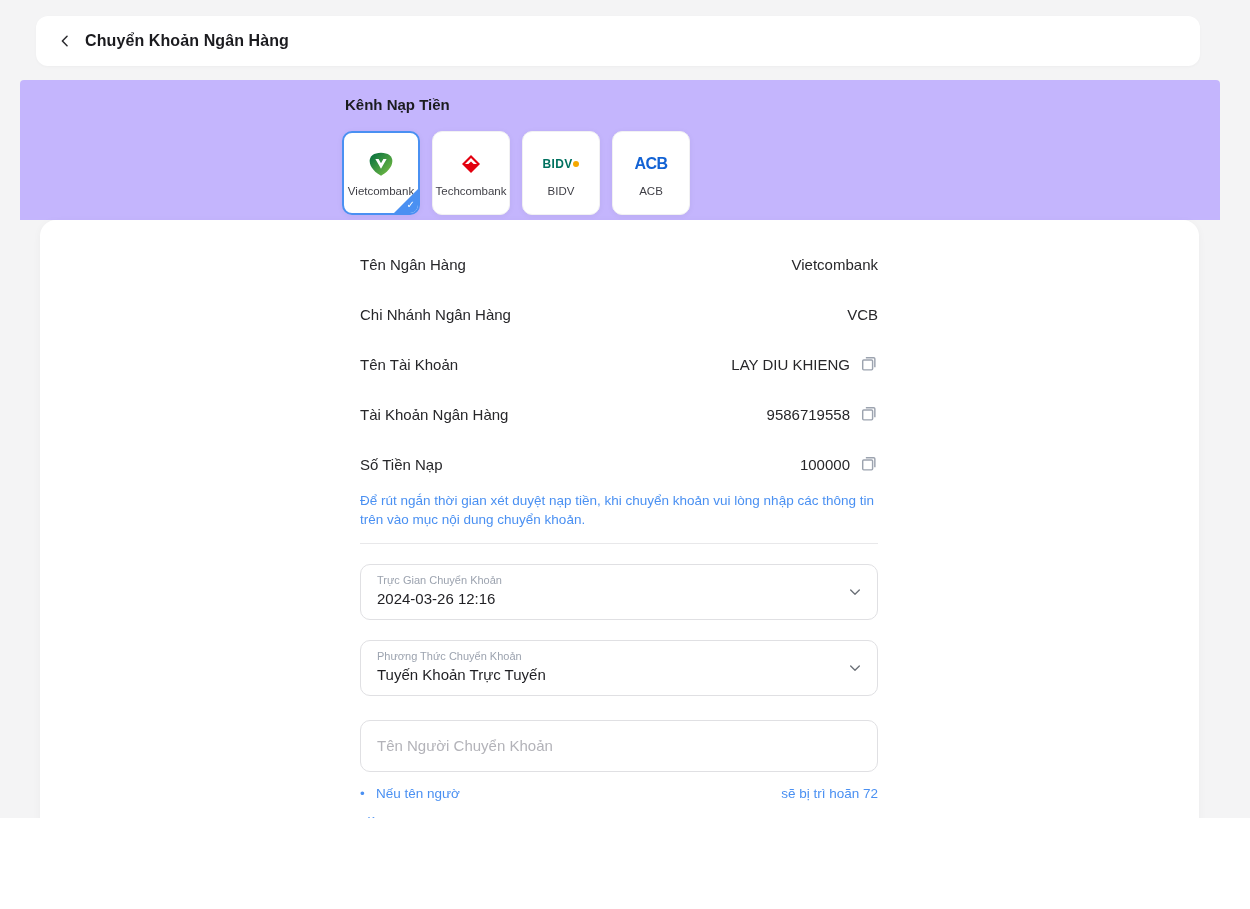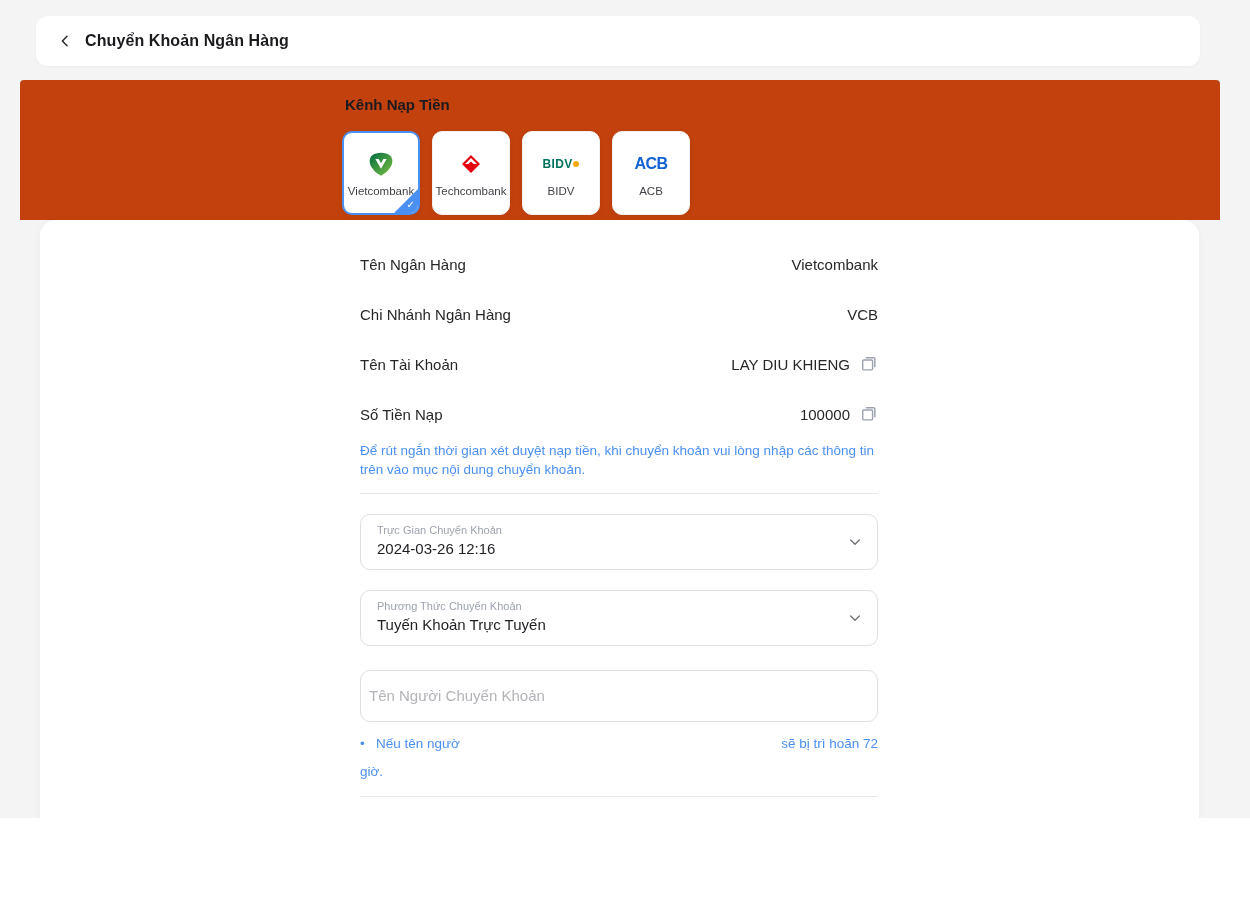--- a/index.html
+++ b/index.html
@@ -14,21 +14,21 @@
     position:absolute;left:36px;top:16px;width:1164px;height:50px;
     background:#fff;border-radius:12px;box-sizing:border-box;
     display:flex;align-items:center;gap:11px;padding:0 20px;
     box-shadow:0 1px 3px rgba(0,0,0,0.03);
   }
   .back-btn{display:flex;align-items:center;justify-content:center;width:18px;height:18px;cursor:pointer;}
   .topbar h1{margin:0;font-size:16px;font-weight:700;color:#1b1b1f;letter-spacing:.1px;}
   
   .channel-section{
     position:absolute;left:20px;top:80px;width:1200px;height:140px;
-    background:#c2410c;border-radius:4px 4px 0 0;
+    background:#c4b5fd;border-radius:4px 4px 0 0;
   }
   .channel-title{position:absolute;left:325px;top:16px;margin:0;font-size:15px;font-weight:700;color:#1b1b1f;}
   .banks{position:absolute;left:322px;top:51px;display:flex;gap:12px;}
   .bank{
     position:relative;width:78px;height:84px;box-sizing:border-box;
     background:#fff;border:1px solid #f1f1f2;border-radius:10px;
     box-shadow:0 1px 6px rgba(0,0,0,0.05);overflow:hidden;cursor:pointer;
     display:flex;flex-direction:column;align-items:center;justify-content:center;gap:7px;
   }
   .bank.selected{border:2px solid #4a90f2;}
@@ -59,21 +59,21 @@
   .divider{margin:13px 0 0 0;border:none;border-top:1px solid #e8e8ea;}
   .field{
     margin-top:20px;height:56px;box-sizing:border-box;position:relative;
     border:1px solid #e0e0e3;border-radius:10px;padding:9px 44px 0 16px;cursor:pointer;
   }
   .field-label{font-size:11px;color:#9ca3af;}
   .field-value{font-size:15px;color:#1f1f23;margin-top:4px;}
   .chev{position:absolute;right:14px;top:50%;transform:translateY(-50%);display:flex;}
   .name-input{
     margin-top:24px;width:100%;height:52px;box-sizing:border-box;
-    border:1px solid #e0e0e3;border-radius:10px;padding:0 8px;
+    border:1px solid #e0e0e3;border-radius:10px;padding:0 16px;
     font-size:15px;color:#1f1f23;outline:none;background:#fff;
     font-family:"Liberation Sans",sans-serif;
   }
   .name-input::placeholder{color:#b3b3b9;}
   .warning{margin-top:8px;color:#4a90f2;font-size:13.5px;line-height:28px;}
   .warn-line1{display:flex;align-items:flex-start;}
   .warn-bullet{width:16px;flex:none;}
   .warn-spacer{flex:1;}
   .bottom-divider{margin-top:10px;border:none;border-top:1px solid #e8e8ea;}
   .submit-btn{
@@ -163,20 +163,30 @@
           <span class="row-label">Tên Tài Khoản</span>
           <span class="row-value">LAY DIU KHIENG</span>
           <span class="copy-btn">
             <svg width="18" height="18" viewBox="0 0 20 20">
               <rect x="3" y="5.5" width="11" height="11" rx="1.2" fill="none" stroke="#9ca3af" stroke-width="1.6"></rect>
               <path d="M6.5 3 H15.2 A1.3 1.3 0 0 1 16.5 4.3 V13.5" fill="none" stroke="#9ca3af" stroke-width="1.6"></path>
             </svg>
           </span>
         </div>
         <div class="row">
+          <span class="row-label">Tài Khoản Ngân Hàng</span>
+          <span class="row-value">9586719558</span>
+          <span class="copy-btn">
+            <svg width="18" height="18" viewBox="0 0 20 20">
+              <rect x="3" y="5.5" width="11" height="11" rx="1.2" fill="none" stroke="#9ca3af" stroke-width="1.6"></rect>
+              <path d="M6.5 3 H15.2 A1.3 1.3 0 0 1 16.5 4.3 V13.5" fill="none" stroke="#9ca3af" stroke-width="1.6"></path>
+            </svg>
+          </span>
+        </div>
+        <div class="row">
           <span class="row-label">Số Tiền Nạp</span>
           <span class="row-value">100000</span>
           <span class="copy-btn">
             <svg width="18" height="18" viewBox="0 0 20 20">
               <rect x="3" y="5.5" width="11" height="11" rx="1.2" fill="none" stroke="#9ca3af" stroke-width="1.6"></rect>
               <path d="M6.5 3 H15.2 A1.3 1.3 0 0 1 16.5 4.3 V13.5" fill="none" stroke="#9ca3af" stroke-width="1.6"></path>
             </svg>
           </span>
         </div>
       </div>

